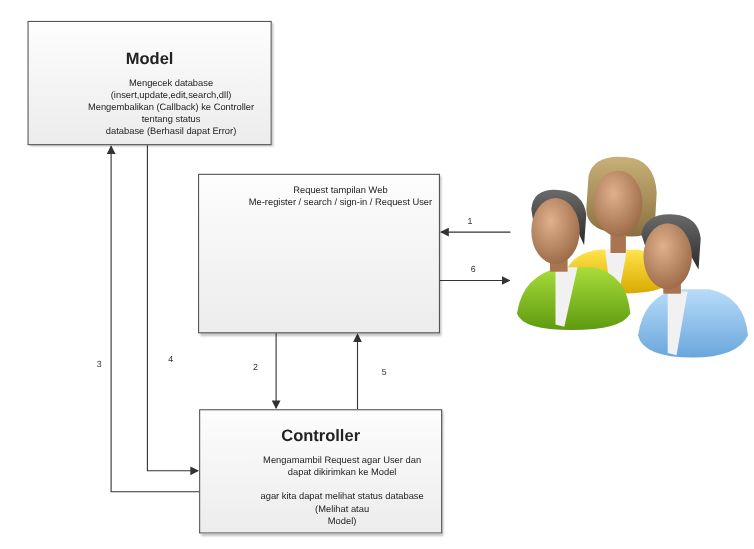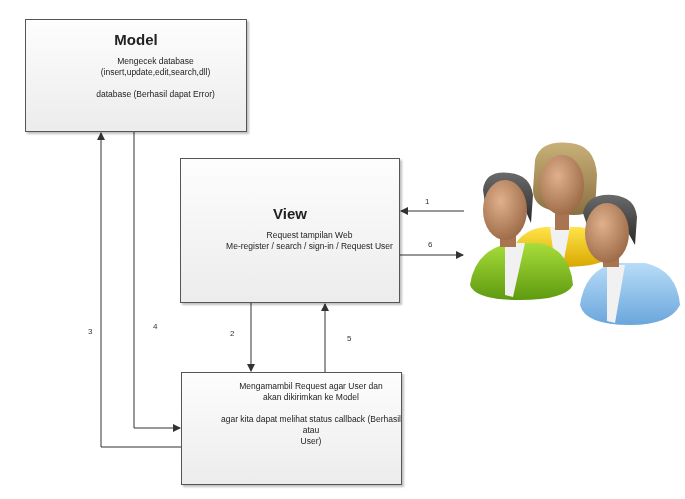--- a/index.html
+++ b/index.html
@@ -7,21 +7,21 @@
   .box {
     position:absolute; box-sizing:border-box;
     border:1px solid #555; 
     background:linear-gradient(#fdfdfd, #ececec);
     box-shadow:2px 2px 2px rgba(0,0,0,0.25);
     text-align:center; color:#222;
   }
   .box .title { font-weight:bold; font-size:15px; display:block; }
   .box .desc { font-size:8.5px; line-height:11px; display:block; margin-top:8px;margin-left:39px; }
   #model { left:25px; top:19px; width:222px; height:113px; }
-  #model .title { margin-top:11px; }
+  #model .title { margin-top:25px; }
   #view { left:180px; top:158px; width:220px; height:145px; }
   #view .title { margin-top:46px; }
   #controller { left:181px; top:372px; width:221px; height:113px; }
   #controller .title { margin-top:15px; }
   svg.lines { position:absolute; left:0; top:0; }
   .num { position:absolute; font-size:8px; color:#333; }
   #people { position:absolute; left:455px; top:135px; }
 </style>
 </head>
 <body>
@@ -50,40 +50,40 @@
 <div class="num" style="left:428px;top:240px;">6</div>
 <div class="num" style="left:230px;top:329px;">2</div>
 <div class="num" style="left:347px;top:334px;">5</div>
 <div class="num" style="left:88px;top:327px;">3</div>
 <div class="num" style="left:153px;top:322px;">4</div>
 
 <div class="box" id="model">
   <span class="title">Model</span>
   <span class="desc">
     <span>Mengecek database (insert,update,edit,search,dll)</span><br>
-    <br>
+    <span>Mengembalikan (Callback) ke Controller tentang status</span><br>
     <span>database (Berhasil dapat Error)</span>
   </span>
 </div>
 
 <div class="box" id="view">
-  <span class="title">View</span>
   <span class="desc">
     <span>Request tampilan Web</span><br>
     <span>Me-register / search / sign-in / Request User</span>
   </span>
 </div>
 
 <div class="box" id="controller">
+  <span class="title">Controller</span>
   <span class="desc">
     <span>Mengamambil Request agar User dan</span><br>
-    <span>akan dikirimkan ke Model</span><br>
+    <span>dapat dikirimkan ke Model</span><br>
     <br>
-    <span>agar kita dapat melihat status callback (Berhasil atau</span><br>
-    <span>User)</span>
+    <span>agar kita dapat melihat status database (Melihat atau</span><br>
+    <span>Model)</span>
   </span>
 </div>
 
 <svg id="people" width="230" height="195" viewBox="0 0 230 195">
   <defs>
     <radialGradient id="skin" cx="40%" cy="35%" r="70%">
       <stop offset="0" stop-color="#e0b08c"></stop>
         <stop offset="1" stop-color="#9a6845"></stop>
     </radialGradient>
     <linearGradient id="green" x1="0" y1="0" x2="0" y2="1">

